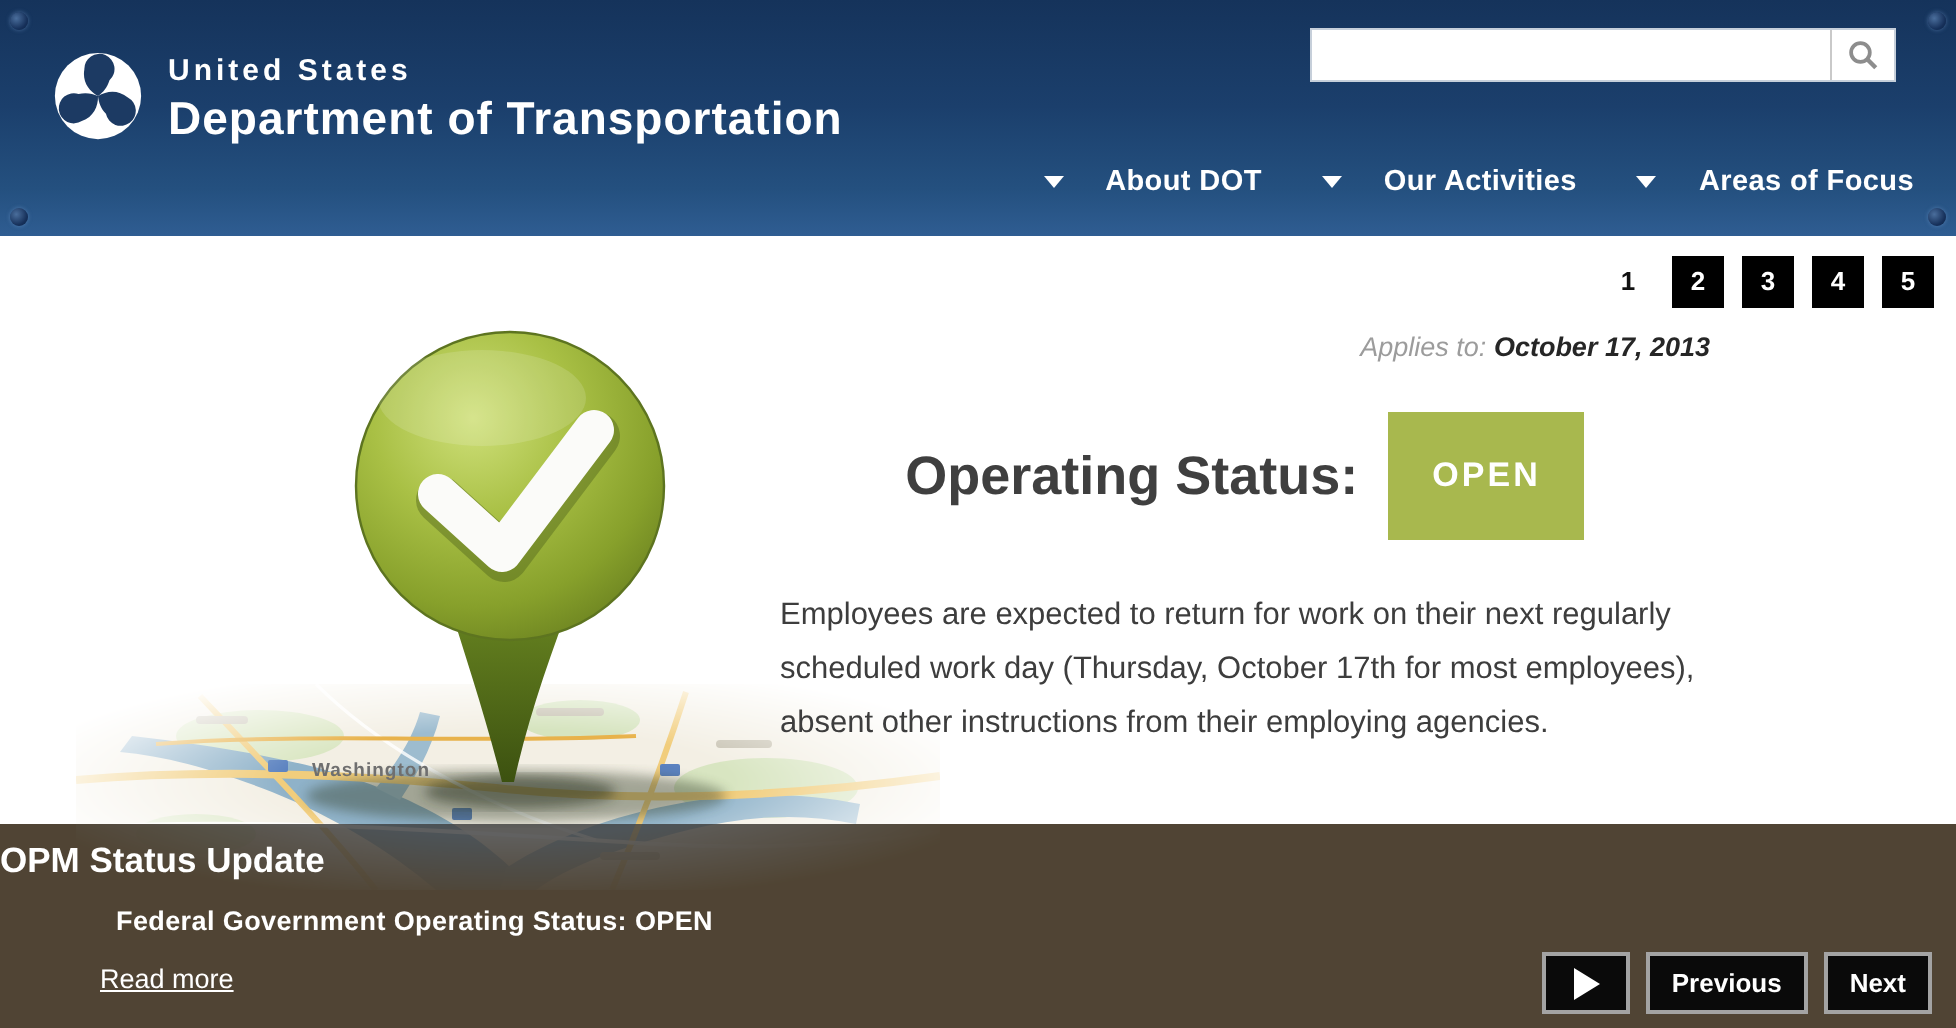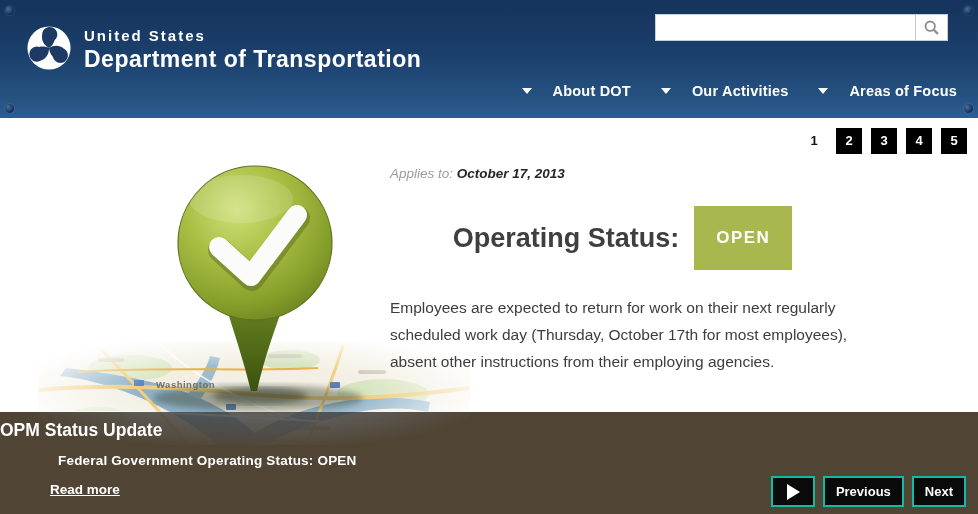--- a/index.html
+++ b/index.html
@@ -46,40 +46,40 @@
     width:26px; height:26px; line-height:26px; text-align:center;
     background:#000; color:#fff; font-size:13px; font-weight:bold; cursor:pointer;
   }
   .page-dot.active { background:transparent; color:#111; }
 
   .map-art { position:absolute; left:38px; top:224px; z-index:1; }
   .pin-art { position:absolute; left:173px; top:45px; z-index:2; }
 
   .slide-content { position:absolute; left:390px; top:42px; width:465px; z-index:3; }
   .slide-title { font-family:"DejaVu Serif", serif; font-weight:normal; font-size:21px; color:#3a3a3a; text-align:center; }
-  .applies-line { text-align:left; font-style:italic; font-size:13.5px; margin-top:6px; }
+  .applies-line { text-align:right; font-style:italic; font-size:13.5px; margin-top:6px; }
   .applies-label { color:#9c9c9c; }
   .applies-date { color:#262626; font-weight:bold; }
   .status-row { margin-top:25px; display:flex; justify-content:center; align-items:center; gap:15px; }
   .status-label { font-family:Liberation Sans, sans-serif; font-weight:bold; font-size:27px; color:#3f3f3f; }
   .status-badge { background:#a8b84e; color:#fff; font-weight:bold; font-size:17px; letter-spacing:1.5px; padding:22px 22px; }
   .slide-body { margin-top:24px; font-size:15.5px; line-height:27px; color:#3d3d3d; }
 
   
   .status-bar {
     position:absolute; left:0; top:412px; width:978px; height:102px;
     background:rgba(62,62,62,0.82); z-index:5; color:#fff;
   }
   .bar-title { position:absolute; left:0; top:8px; font-size:17.5px; font-weight:bold; }
   .bar-subtitle { position:absolute; left:18px; top:41px; font-size:13.5px; font-weight:bold; letter-spacing:0.2px;padding-left:40px; }
-  .read-more { position:absolute; left:18px; top:70px; font-size:13.5px; font-weight:bold; color:#fff; text-decoration:underline; cursor:pointer;padding-left:32px; }
+  .read-more { position:absolute; left:18px; top:70px; font-size:13.5px; font-weight:normal; color:#fff; text-decoration:underline; cursor:pointer;padding-left:32px; }
 
   .controls { position:absolute; right:12px; top:64px; display:flex; gap:8px; }
   .ctrl-btn {
-    height:31px; background:#0a0a0a; border:2px solid #14b8a6; color:#fff;
+    height:31px; background:#0a0a0a; border:2px solid #a3a3a3; color:#fff;
     font-family:"Liberation Sans", sans-serif; font-size:13px; font-weight:bold;
     display:flex; align-items:center; justify-content:center; cursor:pointer; padding:0 11px;text-align:center;
   }
   .ctrl-btn.play { width:44px; }
   .play-triangle { width:0; height:0; border-left:13px solid #fff; border-top:8px solid transparent; border-bottom:8px solid transparent; margin-left:2px; }
 </style>
 </head>
 <body>
 
 <div class="screen">

